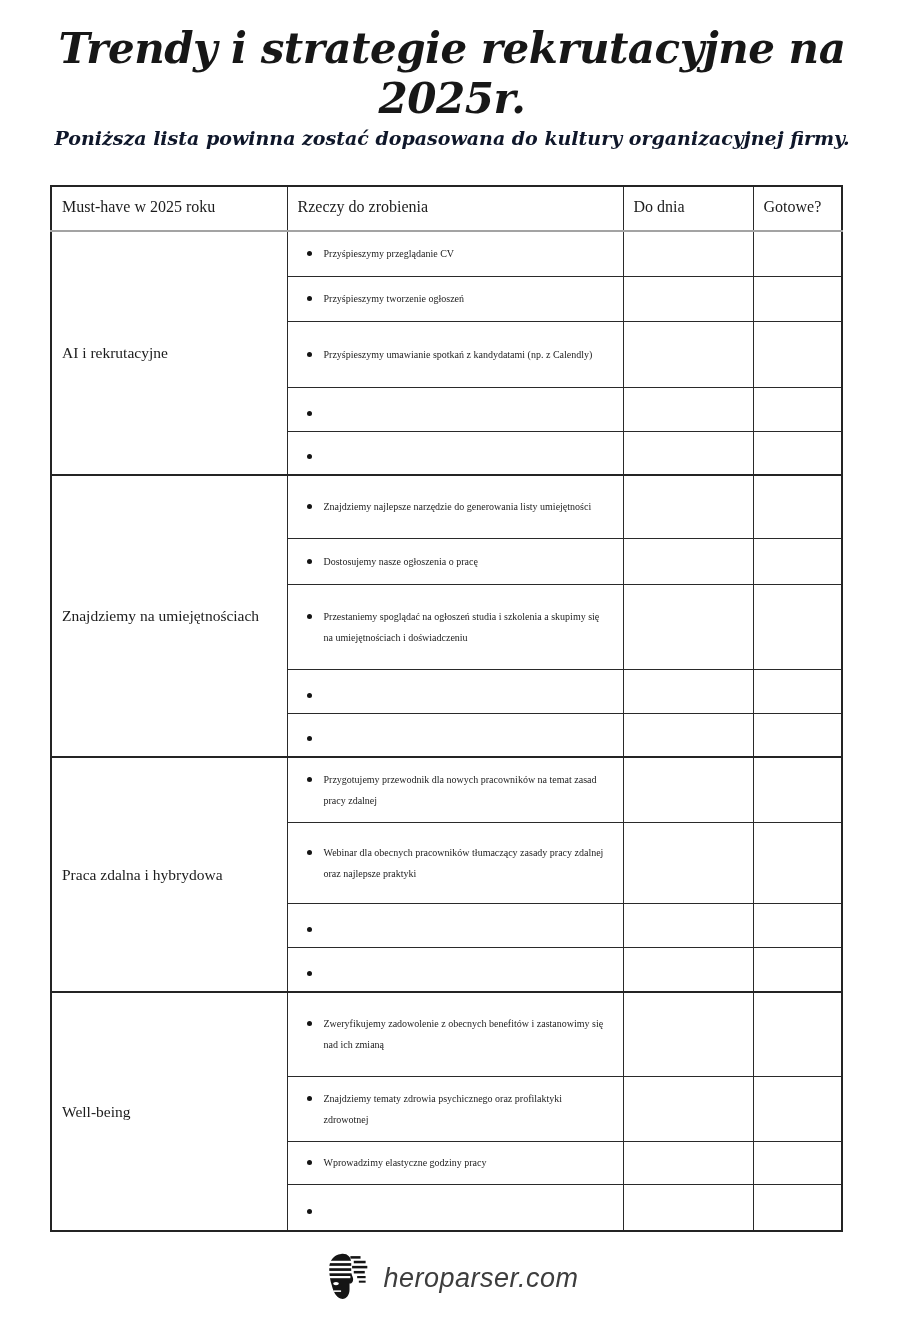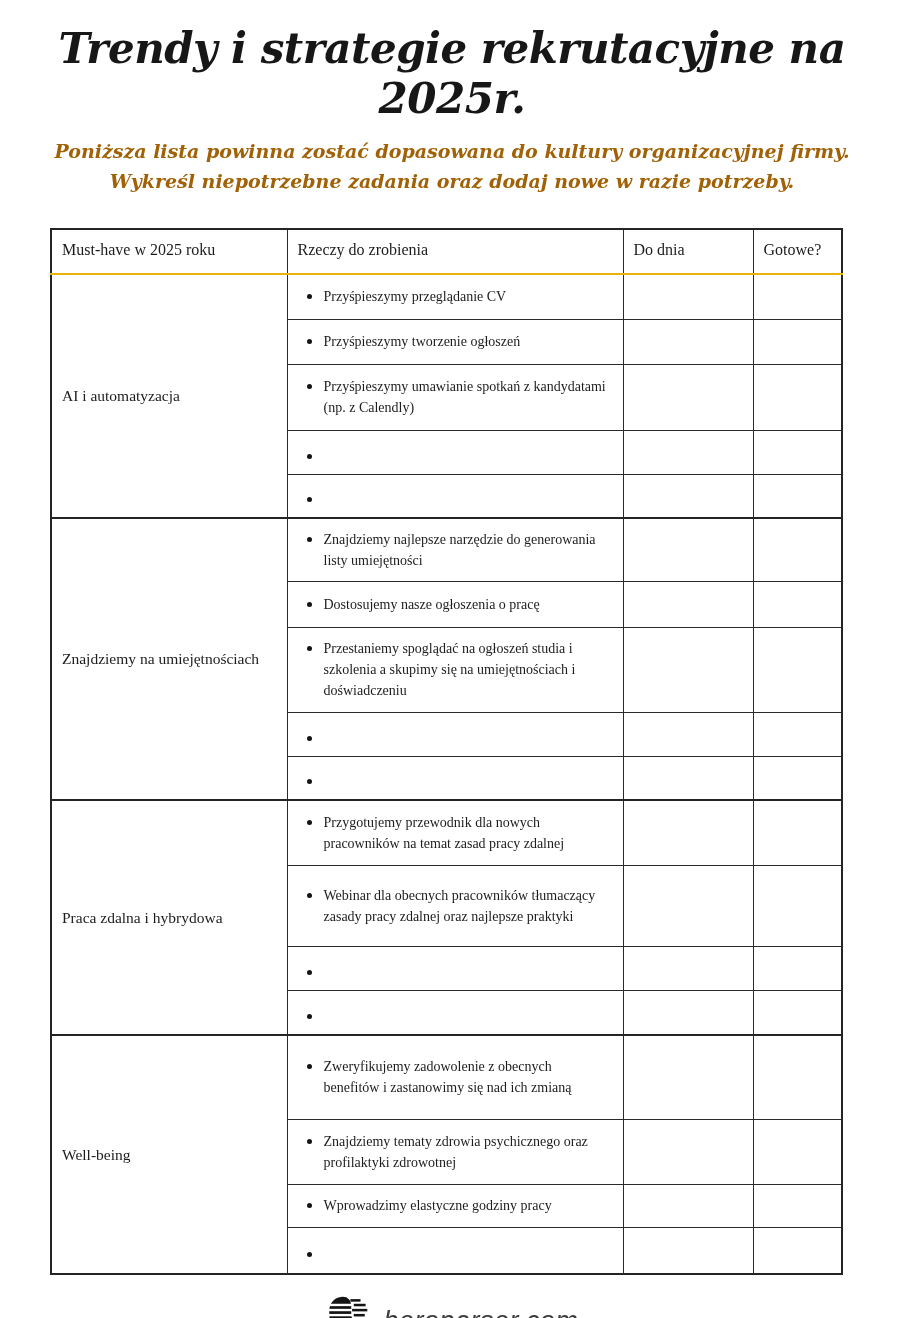--- a/index.html
+++ b/index.html
@@ -14,45 +14,44 @@
     text-align:center;
     font-family:"DejaVu Serif", serif;
     font-style:italic;
     font-weight:700;
     font-size:42px;
     line-height:1.18;
     color:#171717;
     letter-spacing:-0.5px;
   }
   .subtitle {
-    margin-top:13px;
     text-align:center;
     font-family:"DejaVu Serif", serif;
     font-style:italic;
     font-weight:700;
     font-size:19px;
     line-height:30px;
-    color:#a16207;
+    color:#0f172a;
   }
 
   
   table.checklist {
     margin:32px 0 0 50px;
     width:791px;
     border-collapse:collapse;
     table-layout:fixed;
     border:2px solid #242424;
   }
   col.c1 { width:236px; }
   col.c2 { width:336px; }
   col.c3 { width:130px; }
   col.c4 { width:89px; }
 
   th, td { border:1px solid #2a2a2a; }
-  thead th { border-bottom:2px solid #eab308; }
+  thead th { border-bottom:2px solid #a3a3a3; }
   tr.sec-start td { border-top:2px solid #242424; }
 
   thead th {
     height:45px;
     vertical-align:top;
     padding:11px 8px 0 10px;
     text-align:left;
     font-weight:400;
     font-size:16px;
     color:#1c1c1c;
@@ -66,21 +65,21 @@
   td.task { vertical-align:middle; padding:6px 8px 6px 18px; }
   .task-inner { display:flex; align-items:flex-start; }
   .bullet {
     flex:0 0 auto;
     width:5px; height:5px;
     border-radius:50%;
     background:#141414;
     margin:8px 12px 0 1px;
   }
   .task-text {
-    font-size:14px;
+    font-size:10px;
     line-height:21px;
     color:#1c1c1c;
     max-width:285px;
   }
   td.due, td.done { vertical-align:middle; }
 
   
   .footer {
     margin-top:19px;
     display:flex;
@@ -98,42 +97,41 @@
 </style>
 </head>
 <body>
 
 <div class="page">
 
   <div class="title">Trendy i strategie rekrutacyjne na 2025r.</div>
 
   <div class="subtitle">
     <div>Poniższa lista powinna zostać dopasowana do kultury organizacyjnej firmy.</div>
-    <div>Wykreśl niepotrzebne zadania oraz dodaj nowe w razie potrzeby.</div>
   </div>
 
   <table class="checklist">
     <colgroup>
         <col class="c1">
         <col class="c2">
         <col class="c3">
         <col class="c4">
       </colgroup>
     <thead>
       <tr>
         <th>Must-have w 2025 roku</th>
         <th>Rzeczy do zrobienia</th>
         <th>Do dnia</th>
         <th>Gotowe?</th>
       </tr>
     </thead>
     <tbody>
 
       <tr class="sec-start" style="height:45px">
-        <td class="cat" rowspan="5">AI i automatyzacja</td>
+        <td class="cat" rowspan="5">AI i rekrutacyjne</td>
         <td class="task">
             <div class="task-inner">
               <span class="bullet"></span>
               <span class="task-text">Przyśpieszymy przeglądanie CV</span>
             </div>
           </td>
         <td class="due"></td>
         <td class="done"></td>
       </tr>
       <tr style="height:45px">

